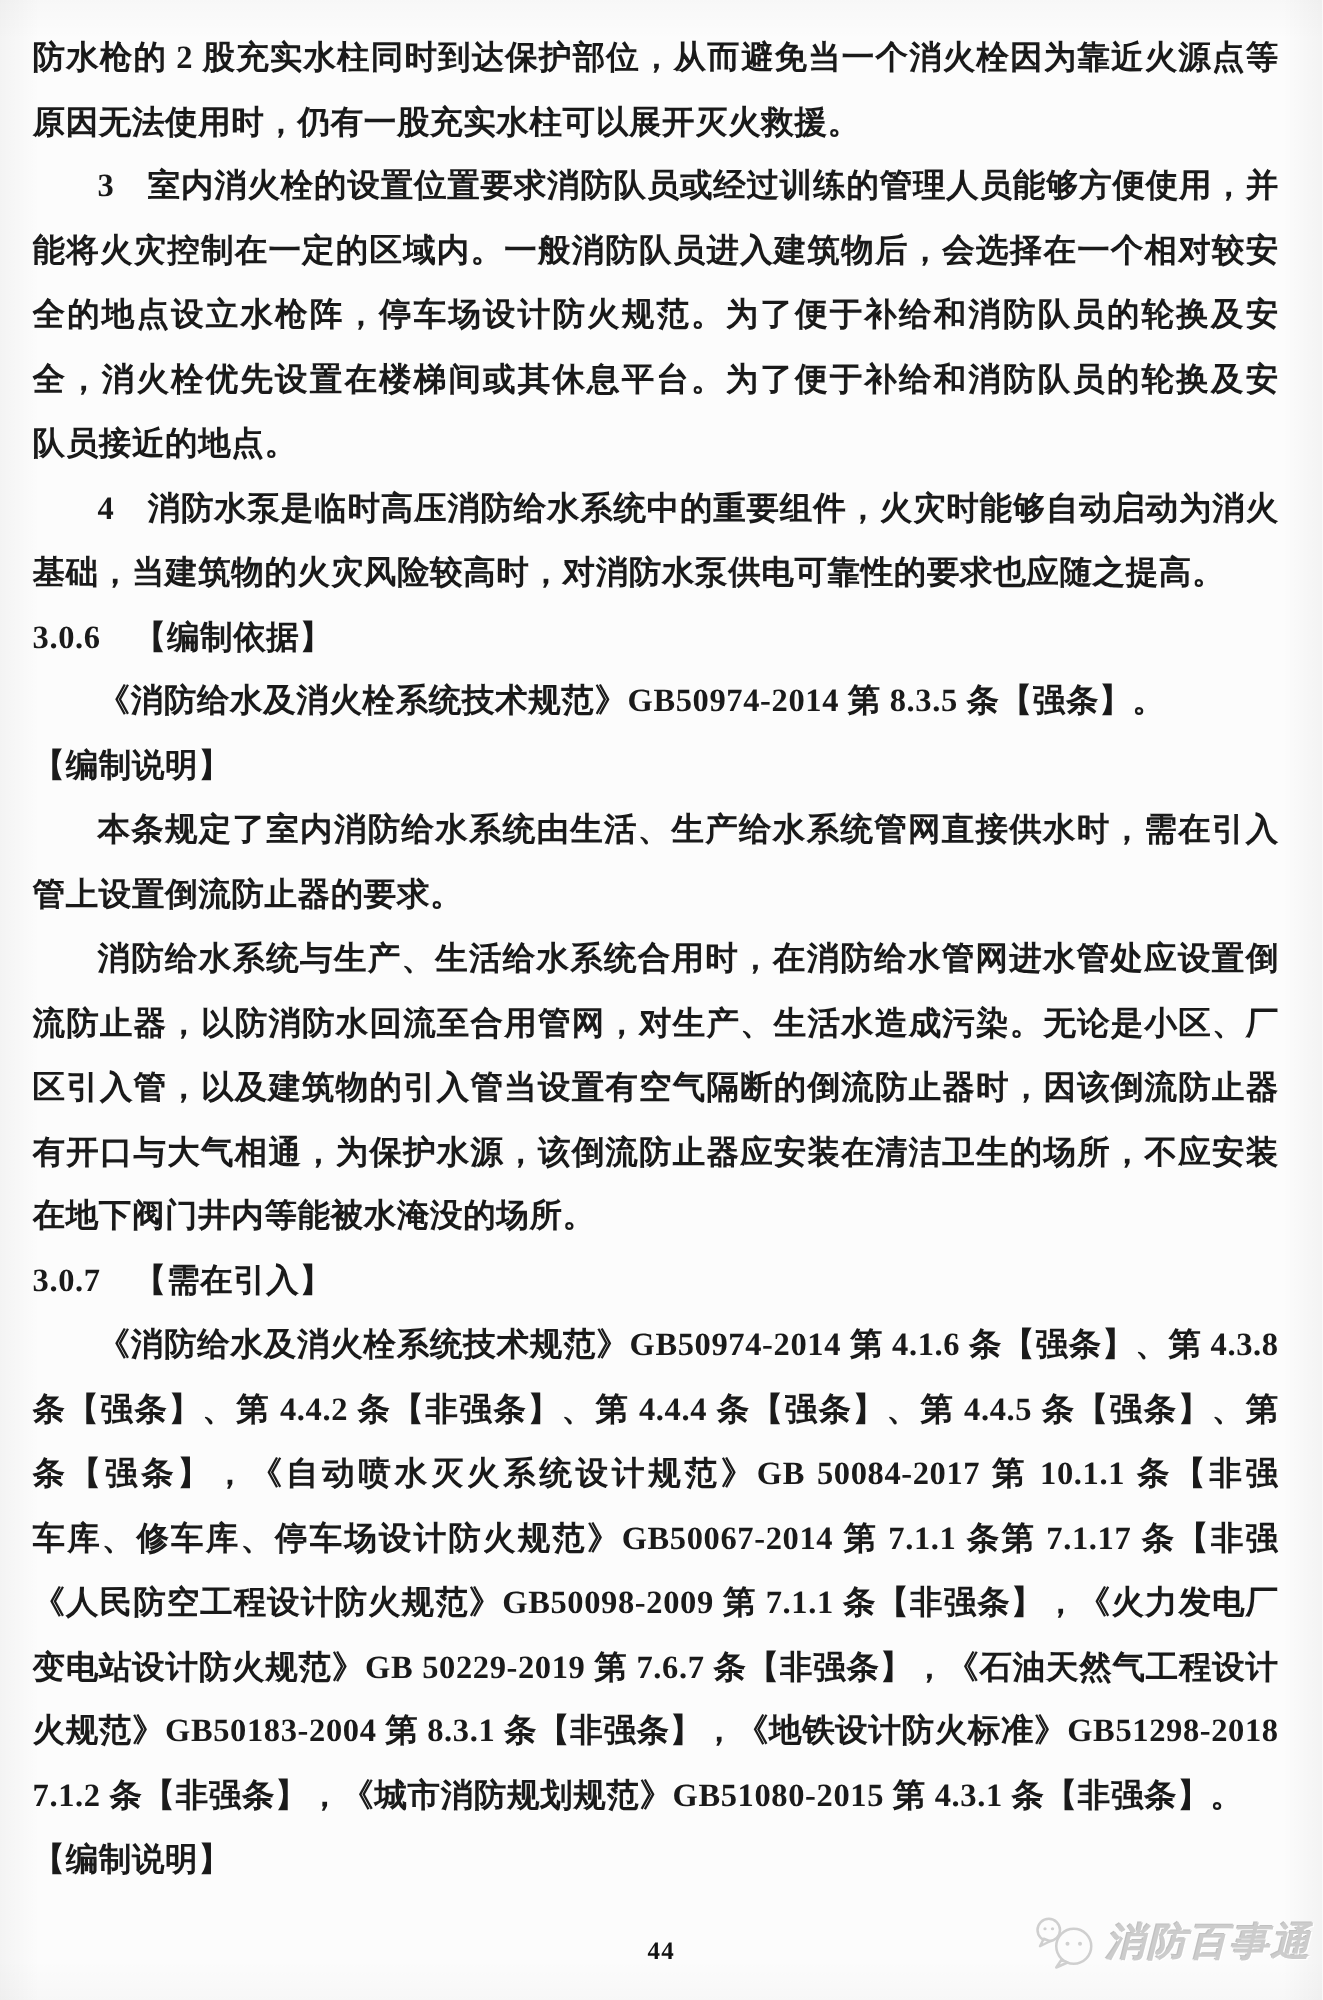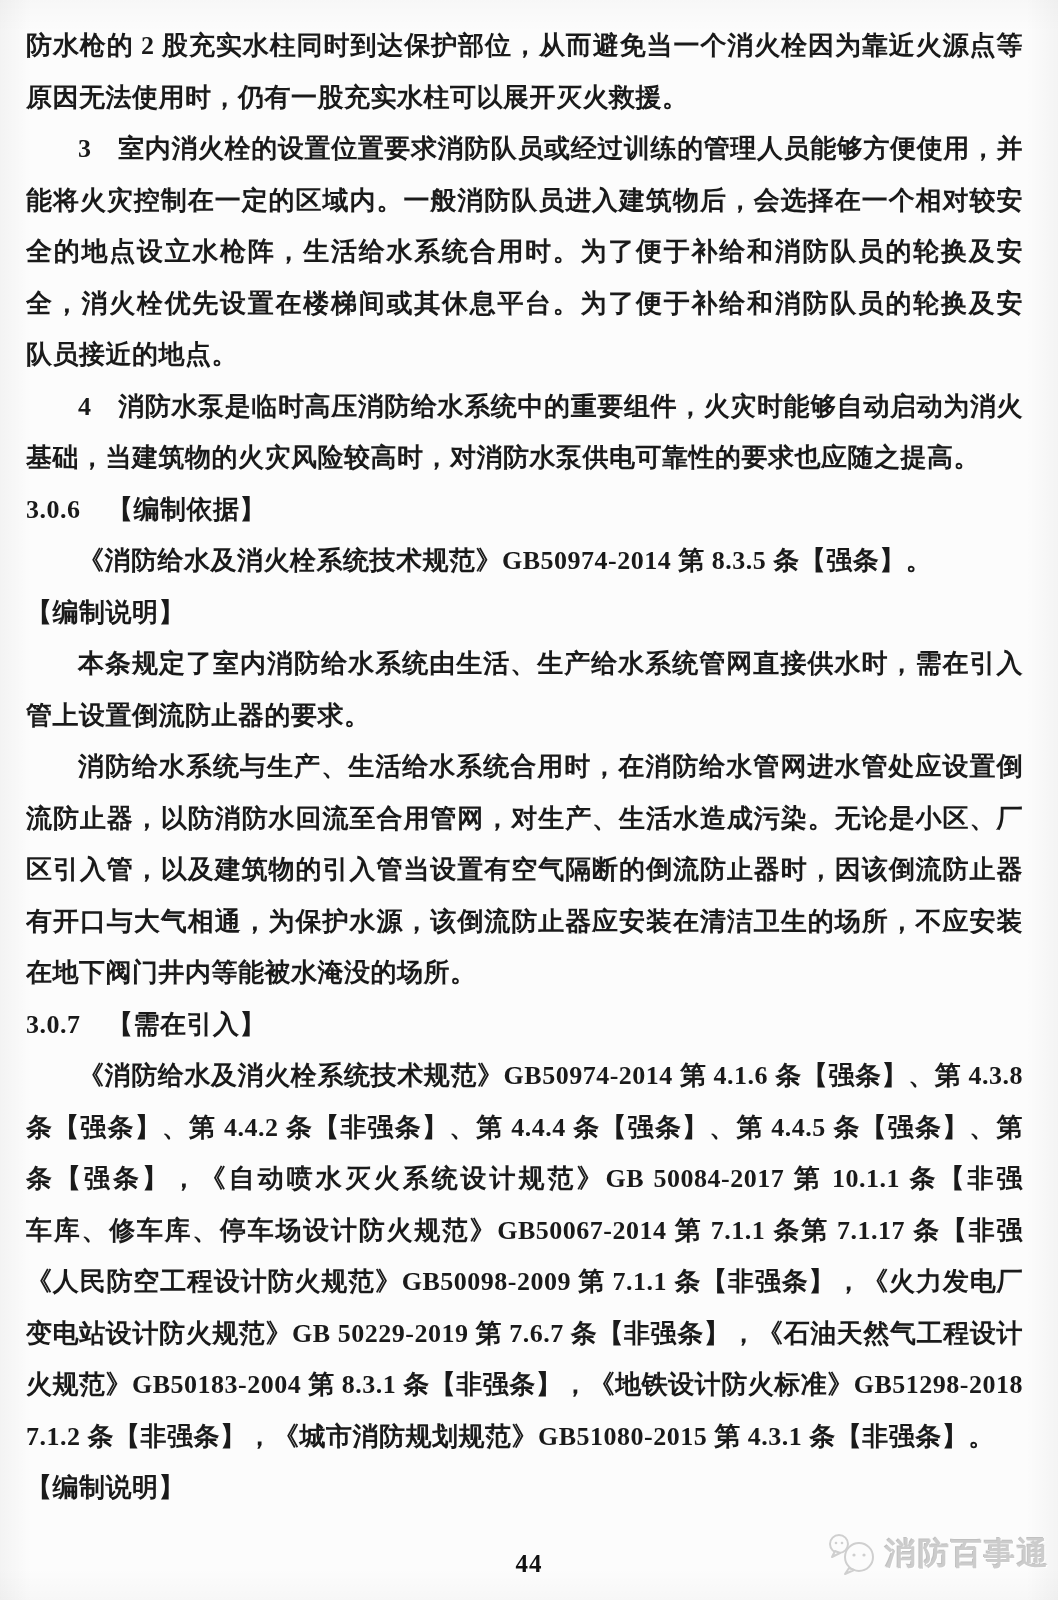--- a/index.html
+++ b/index.html
@@ -47,54 +47,55 @@
   .line.fill {
     text-align: justify;
     text-align-last: justify;
   }
   .footer-page {
     position: absolute;
     left: 0;
     right: 0;
     top: 1550px;
     text-align: center;
-    font-size: 25px;
+    font-size: 20px;
     font-weight: 700;
     color: #111;
     letter-spacing: 1px;
   }
   .watermark {
     position: absolute;
     right: 8px;
     top: 1532px;
     display: flex;
     align-items: center;
     gap: 6px;
     color: #cccccc;
     font-size: 31px;
     font-weight: 700;
     letter-spacing: 2px;
     text-shadow: 1px 1px 0 #ffffff, -1px -1px 0 #c0c0c0;
     user-select: none;
+    font-style: italic;
   }
   .watermark svg {
     display: block;
     opacity: 0.85;
   }
 </style>
 </head>
 <body>
 
 <div class="doc-body">
 
 <div class="line fill">防水枪的 2 股充实水柱同时到达保护部位，从而避免当一个消火栓因为靠近火源点等</div>
     <div class="line">原因无法使用时，仍有一股充实水柱可以展开灭火救援。</div>
     <div class="line indent fill">3　室内消火栓的设置位置要求消防队员或经过训练的管理人员能够方便使用，并</div>
     <div class="line fill">能将火灾控制在一定的区域内。一般消防队员进入建筑物后，会选择在一个相对较安</div>
-    <div class="line fill">全的地点设立水枪阵，生活给水系统合用时。为了便于补给和消防队员的轮换及安</div>
+    <div class="line fill">全的地点设立水枪阵，停车场设计防火规范。为了便于补给和消防队员的轮换及安</div>
     <div class="line fill">全，消火栓优先设置在楼梯间或其休息平台。为了便于补给和消防队员的轮换及安</div>
     <div class="line">队员接近的地点。</div>
     <div class="line indent fill">4　消防水泵是临时高压消防给水系统中的重要组件，火灾时能够自动启动为消火</div>
     <div class="line">基础，当建筑物的火灾风险较高时，对消防水泵供电可靠性的要求也应随之提高。</div>
     <div class="line">3.0.6　【编制依据】</div>
     <div class="line indent">《消防给水及消火栓系统技术规范》GB50974-2014 第 8.3.5 条【强条】。</div>
     <div class="line">【编制说明】</div>
     <div class="line indent fill">本条规定了室内消防给水系统由生活、生产给水系统管网直接供水时，需在引入</div>
     <div class="line">管上设置倒流防止器的要求。</div>
     <div class="line indent fill">消防给水系统与生产、生活给水系统合用时，在消防给水管网进水管处应设置倒</div>

